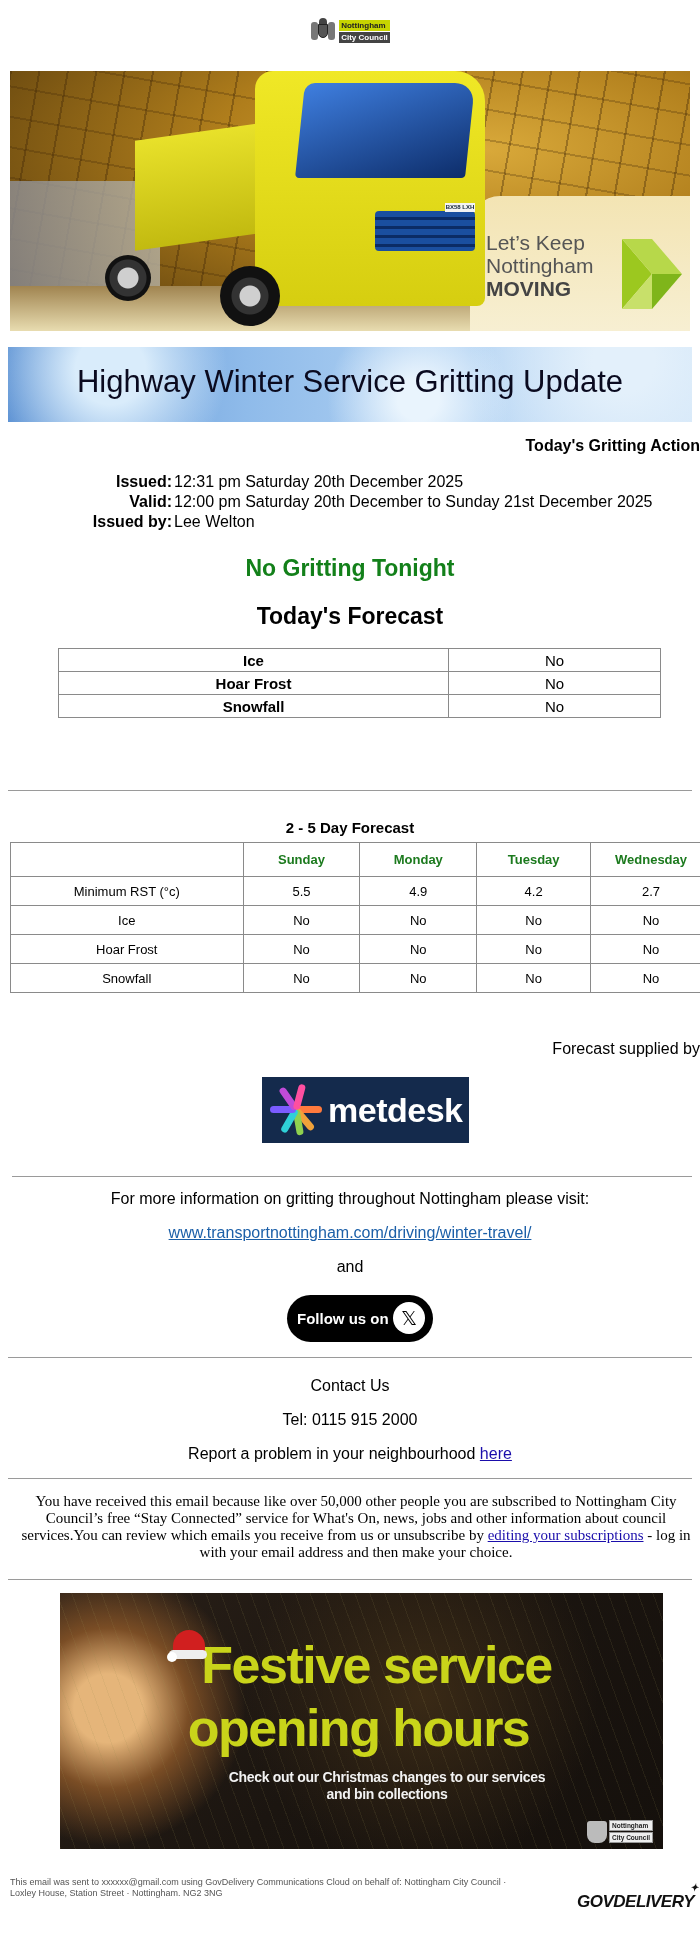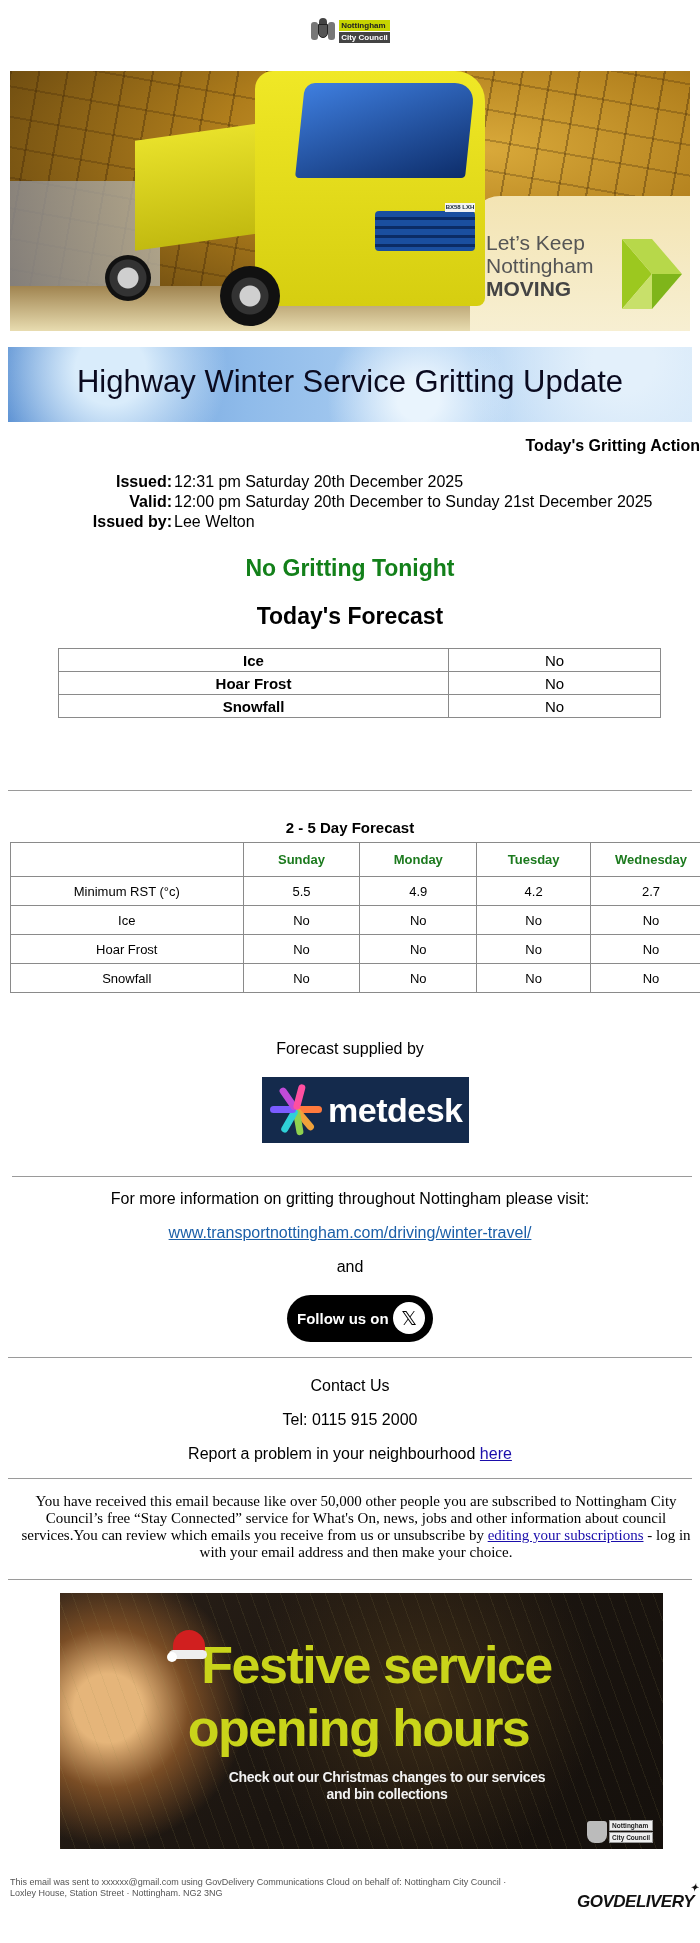--- a/index.html
+++ b/index.html
@@ -68,21 +68,21 @@
   .five-heading { position: absolute; top: 807px; left: 0; width: 700px; text-align: center; font-size: 15px; font-weight: bold; margin-top: 12px; }
   .five-table { position: absolute; top: 842px; left: 10px; width: 702px; font-size: 13px; }
   .five-table td, .five-table th { border: 1px solid #8a8a8a; text-align: center; padding: 0; height: 29px; }
   .five-table th { color: #1c7a1e; font-weight: bold; height: 34px; font-size: 13px; margin-top: 28px; }
   .five-table .c0 { width: 233px; }
   .five-table .c1 { width: 117px; }
   .five-table .c2 { width: 117px; }
   .five-table .c3 { width: 114px; }
   .five-table .c4 { width: 121px; }
 
-  .supplied { position: absolute; top: 1040px; left: 0; width: 700px; text-align: center; font-size: 16px; }
+  .supplied { position: absolute; top: 1040px; left: 0; width: 700px; text-align: right; font-size: 16px; }
   .metdesk { position: absolute; top: 1077px; left: 262px; width: 207px; height: 66px; background: #142a4c; display: flex; align-items: center; }
   .metdesk .burst { position: relative; width: 62px; height: 62px; margin-left: 6px; }
   .metdesk .petal { position: absolute; left: 28px; top: 27px; width: 26px; height: 7px; border-radius: 4px; transform-origin: 0 50%; }
   .metdesk .word { color: #ffffff; font-size: 34px; font-weight: bold; letter-spacing: -0.5px; margin-left: -2px; }
 
   .center-line { position: absolute; left: 0; width: 700px; text-align: center; font-size: 16px; }
   .link { color: #1b5fa8; text-decoration: underline; }
   .link2 { color: #1a0dab; text-decoration: underline; }
 
   .follow-btn { position: absolute; top: 1295px; left: 287px; width: 146px; height: 47px; background: #000; border-radius: 24px; display: flex; align-items: center; padding-left: 10px; color: #fff; font-weight: bold; font-size: 15px; }

